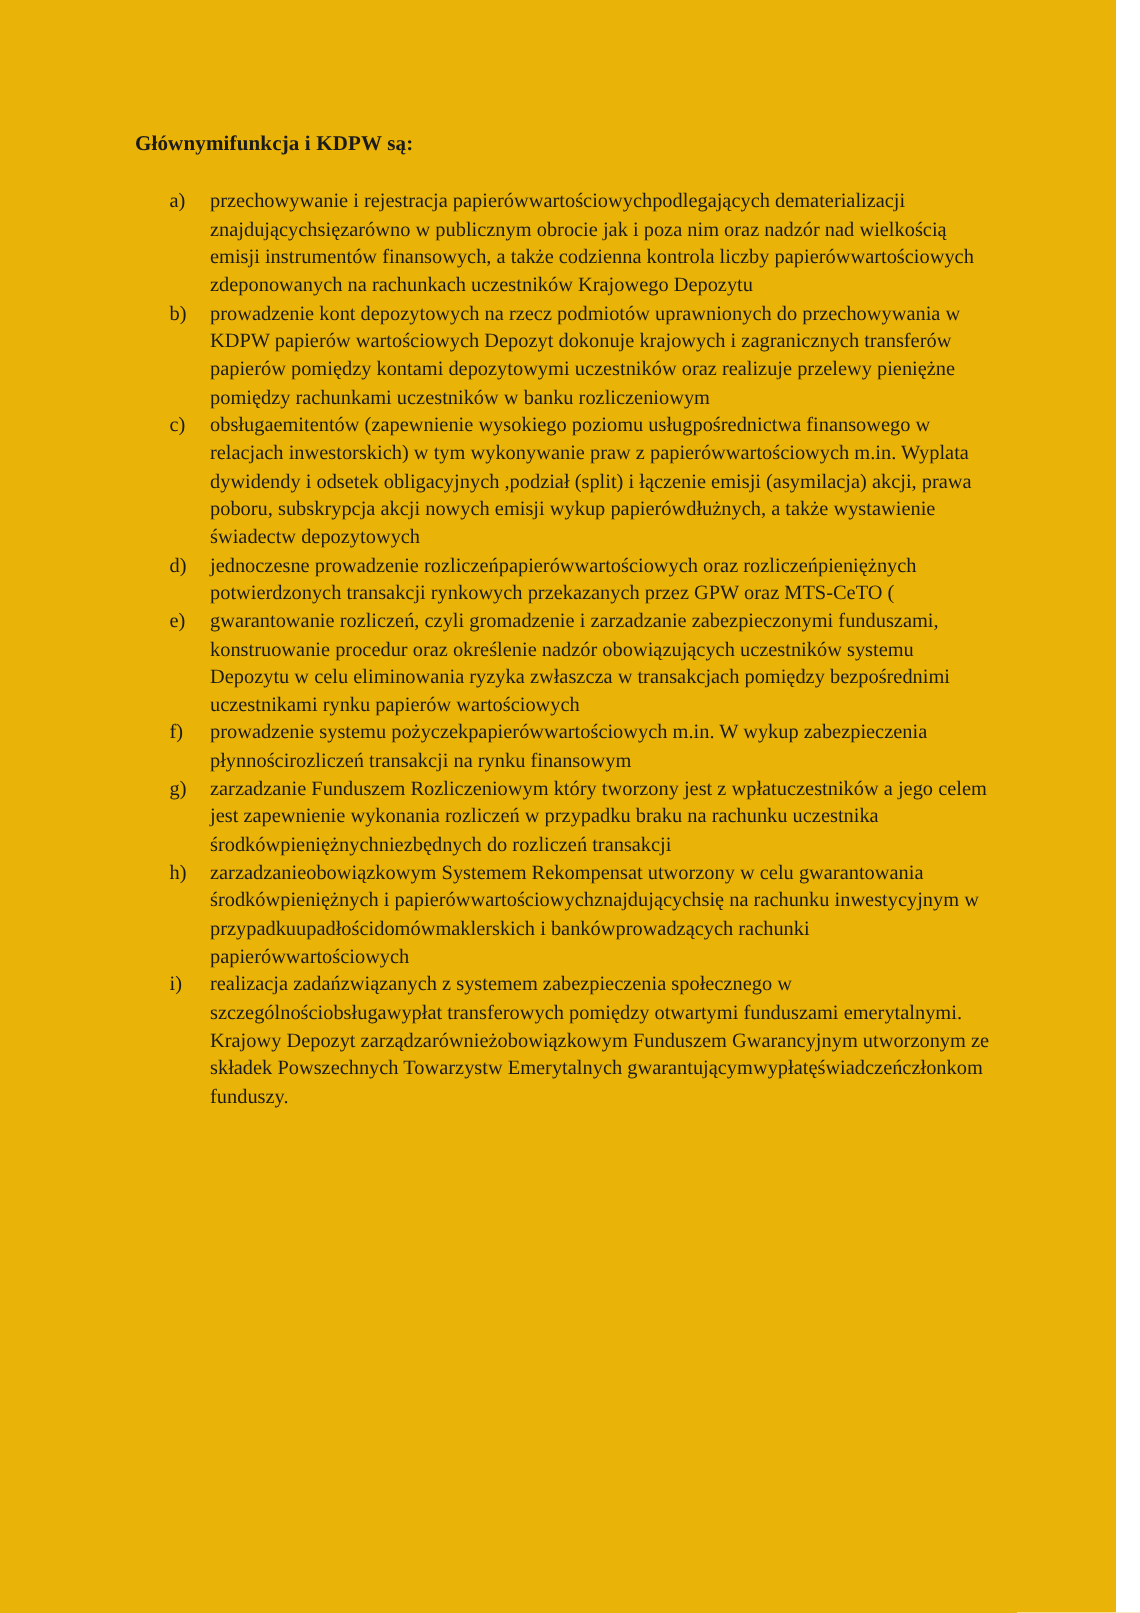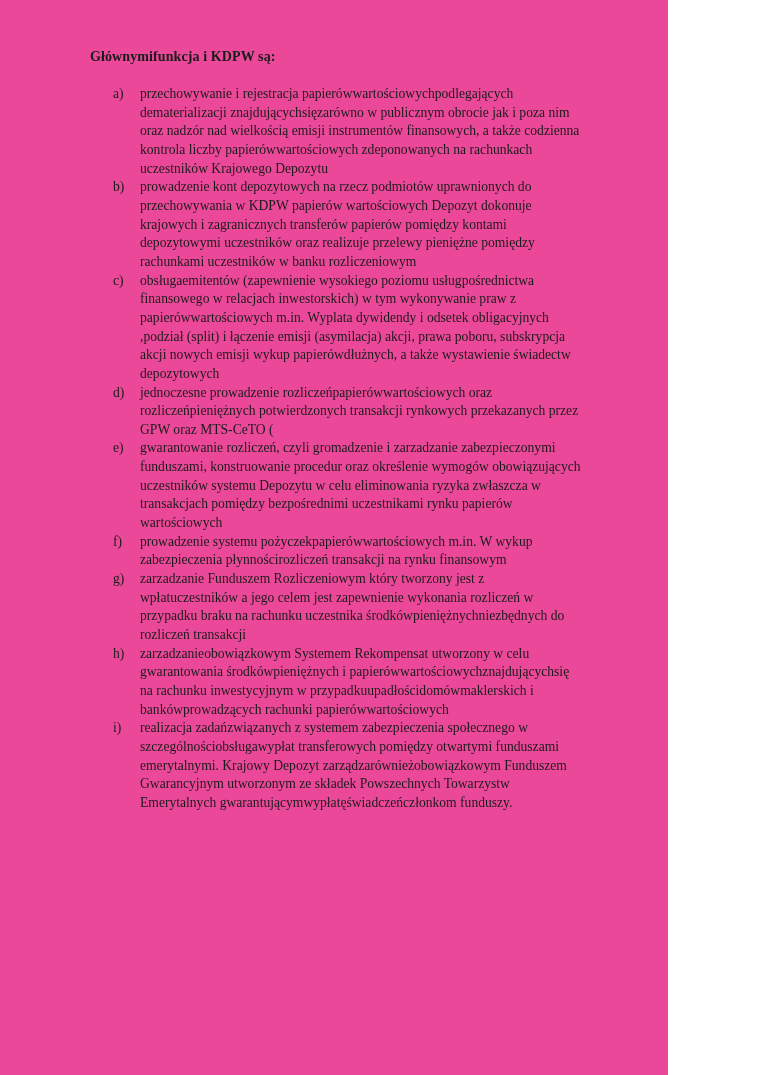--- a/index.html
+++ b/index.html
@@ -2,27 +2,27 @@
 <html lang="pl"><head>
 <meta charset="utf-8">
 <style>
   html, body {
     margin: 0;
     padding: 0;
     background: #ffffff;
   }
   .page {
     position: relative;
-    width: 668px;
+    width: 744px;
     height: 1075px;
     box-sizing: border-box;
-    background: #ec4899;
+    background: #eab308;
     color: #1b1b1b;
     font-family: "Liberation Serif", "DejaVu Serif", serif;
-    padding: 48px 84px 0 90px;
+    padding: 88px 84px 0 90px;
     overflow: hidden;
   }
   .heading {
     margin: 0 0 20px 0;
     font-size: 14px;
     line-height: 17px;
     font-weight: 700;
     letter-spacing: 0.1px;
   }
   .item-list {
@@ -65,21 +65,21 @@
     <span class="item-text">obsługaemitentów (zapewnienie wysokiego poziomu usługpośrednictwa finansowego w relacjach inwestorskich) w tym wykonywanie praw z papierówwartościowych m.in. Wyplata dywidendy i odsetek obligacyjnych ,podział (split) i łączenie emisji (asymilacja) akcji, prawa poboru, subskrypcja akcji nowych emisji wykup papierówdłużnych, a także wystawienie świadectw depozytowych</span>
   </li>
 
   <li class="list-item">
     <span class="item-label">d)</span>
     <span class="item-text">jednoczesne prowadzenie rozliczeńpapierówwartościowych oraz rozliczeńpieniężnych potwierdzonych transakcji rynkowych przekazanych przez GPW oraz MTS-CeTO (</span>
   </li>
 
   <li class="list-item">
     <span class="item-label">e)</span>
-    <span class="item-text">gwarantowanie rozliczeń, czyli gromadzenie i zarzadzanie zabezpieczonymi funduszami, konstruowanie procedur oraz określenie wymogów obowiązujących uczestników systemu Depozytu w celu eliminowania ryzyka zwłaszcza w transakcjach pomiędzy bezpośrednimi uczestnikami rynku papierów wartościowych</span>
+    <span class="item-text">gwarantowanie rozliczeń, czyli gromadzenie i zarzadzanie zabezpieczonymi funduszami, konstruowanie procedur oraz określenie nadzór obowiązujących uczestników systemu Depozytu w celu eliminowania ryzyka zwłaszcza w transakcjach pomiędzy bezpośrednimi uczestnikami rynku papierów wartościowych</span>
   </li>
 
   <li class="list-item">
     <span class="item-label">f)</span>
     <span class="item-text">prowadzenie systemu pożyczekpapierówwartościowych m.in. W wykup zabezpieczenia płynnościrozliczeń transakcji na rynku finansowym</span>
   </li>
 
   <li class="list-item">
     <span class="item-label">g)</span>
     <span class="item-text">zarzadzanie Funduszem Rozliczeniowym który tworzony jest z wpłatuczestników a jego celem jest zapewnienie wykonania rozliczeń w przypadku braku na rachunku uczestnika środkówpieniężnychniezbędnych do rozliczeń transakcji</span>

